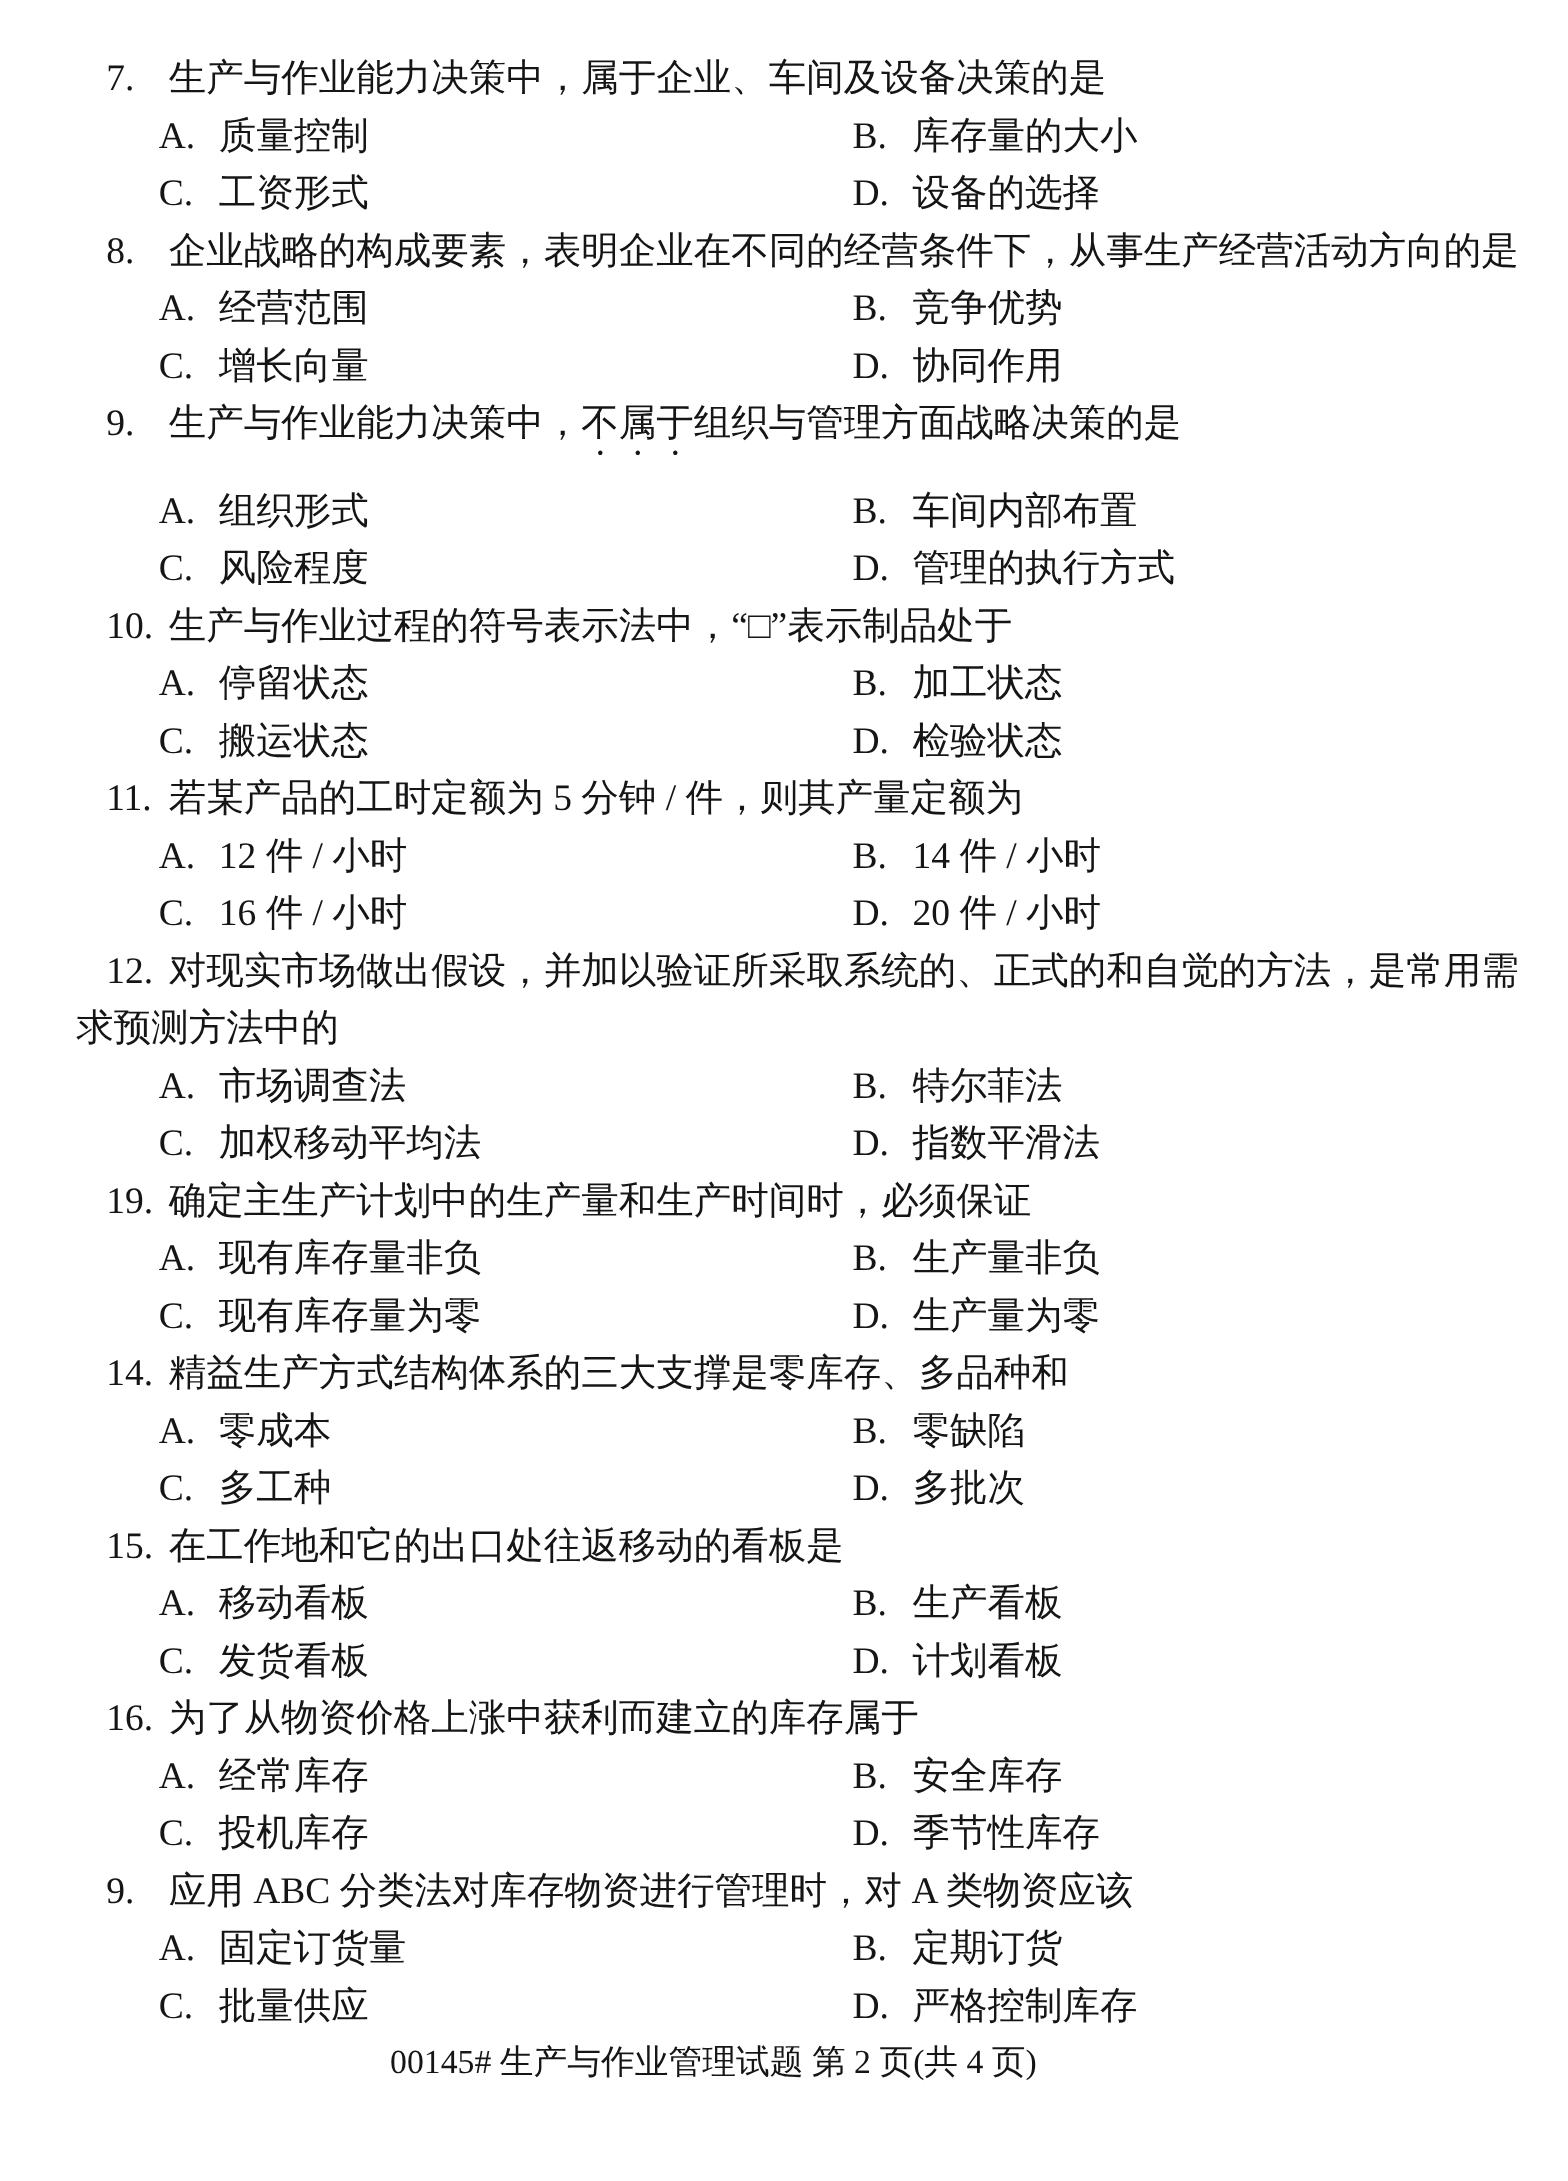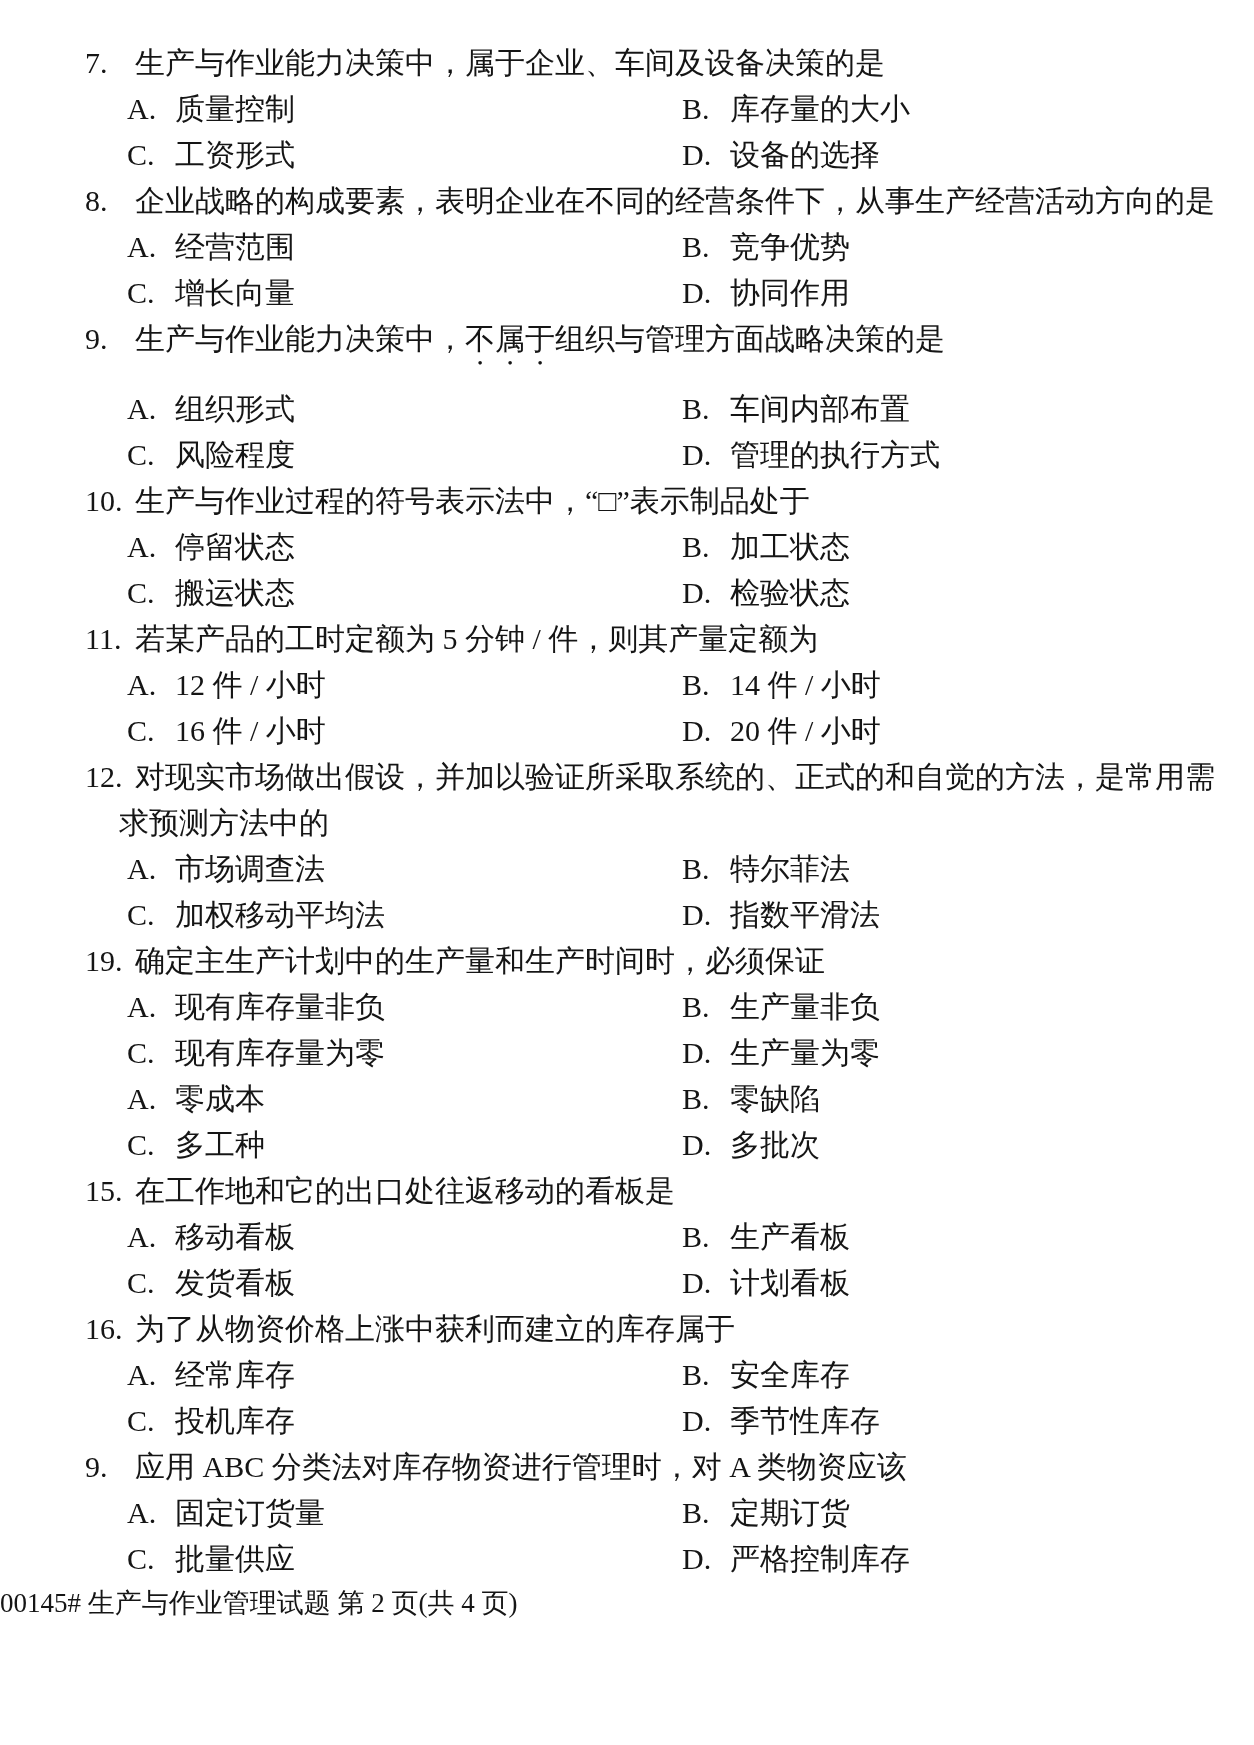--- a/index.html
+++ b/index.html
@@ -34,21 +34,21 @@
     margin-bottom: 21px; 
   }
   .q-num {
     flex: 0 0 auto;
     width: 50px;
   }
   .q-text {
     flex: 0 0 auto;
   }
   .q-cont {
-    padding-left: 119px;
+    padding-left: 61px;
   }
   .opt-row {
     display: flex;
     padding-left: 127px;
   }
   .opt {
     display: flex;
     flex: 0 0 auto;
   }
   .opt-a {
@@ -60,20 +60,21 @@
   }
   .emph {
     -webkit-text-emphasis: dot;
     -webkit-text-emphasis-position: under;
     text-emphasis: dot;
     text-emphasis-position: under right;
     text-align: center;
   }
   .footer {
     margin-top: 12px;
+    padding-left: 312px;
     font-size: 27px;
     line-height: 30px;
     white-space: nowrap;
   }
 </style>
 </head>
 <body>
 
 <div class="page">
 
@@ -246,20 +247,24 @@
     <span class="opt opt-a">
         <span class="opt-label">C.</span>
         <span class="opt-text">现有库存量为零</span>
       </span>
     <span class="opt">
         <span class="opt-label">D.</span>
         <span class="opt-text">生产量为零</span>
       </span>
   </div>
 
+  <div class="q-row">
+    <span class="q-num">14.</span>
+    <span class="q-text">精益生产方式结构体系的三大支撑是零库存、多品种和</span>
+  </div>
   <div class="opt-row">
     <span class="opt opt-a">
         <span class="opt-label">A.</span>
         <span class="opt-text">零成本</span>
       </span>
     <span class="opt">
         <span class="opt-label">B.</span>
         <span class="opt-text">零缺陷</span>
       </span>
   </div>

